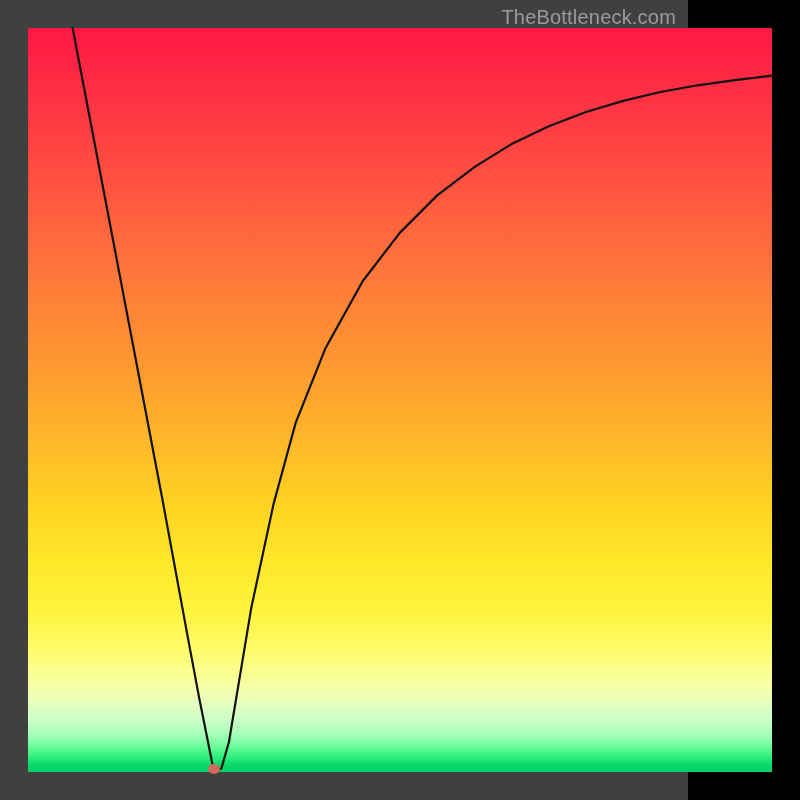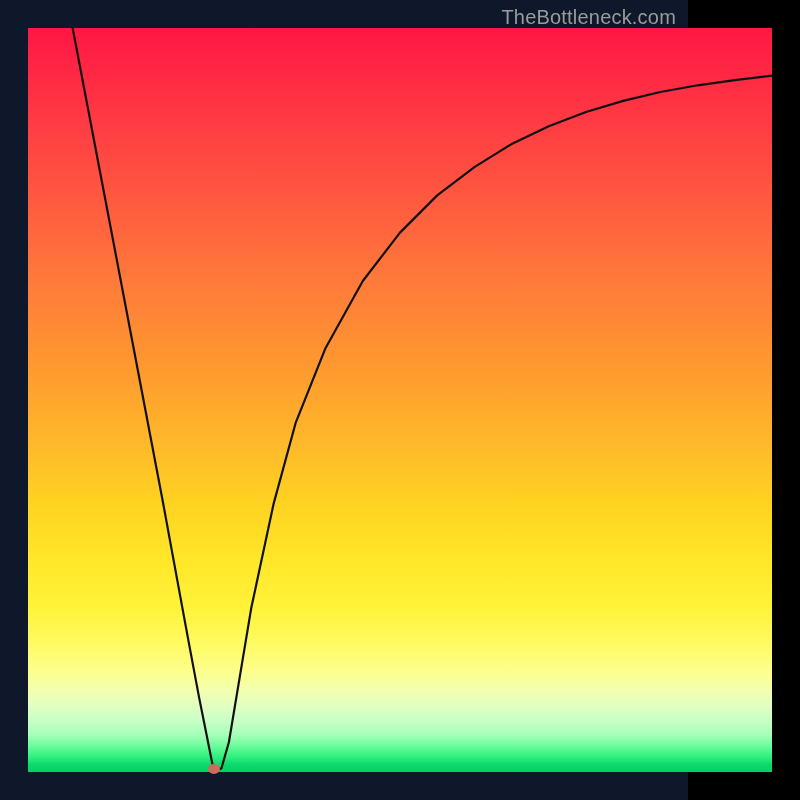--- a/index.html
+++ b/index.html
@@ -10,21 +10,21 @@
     background: #000;
     font-family: Arial, Helvetica, sans-serif;
     overflow: hidden;
   }
   .frame {
     position: absolute;
     top: 0;
     left: 0;
     width: 688px;
     height: 800px;
-    background: #0f172a;
+    background: #404040;
   }
   .plot-area {
     position: absolute;
     left: 28px;
     top: 28px;
     width: 744px;
     height: 744px;
     
     background: linear-gradient(
       to bottom,

